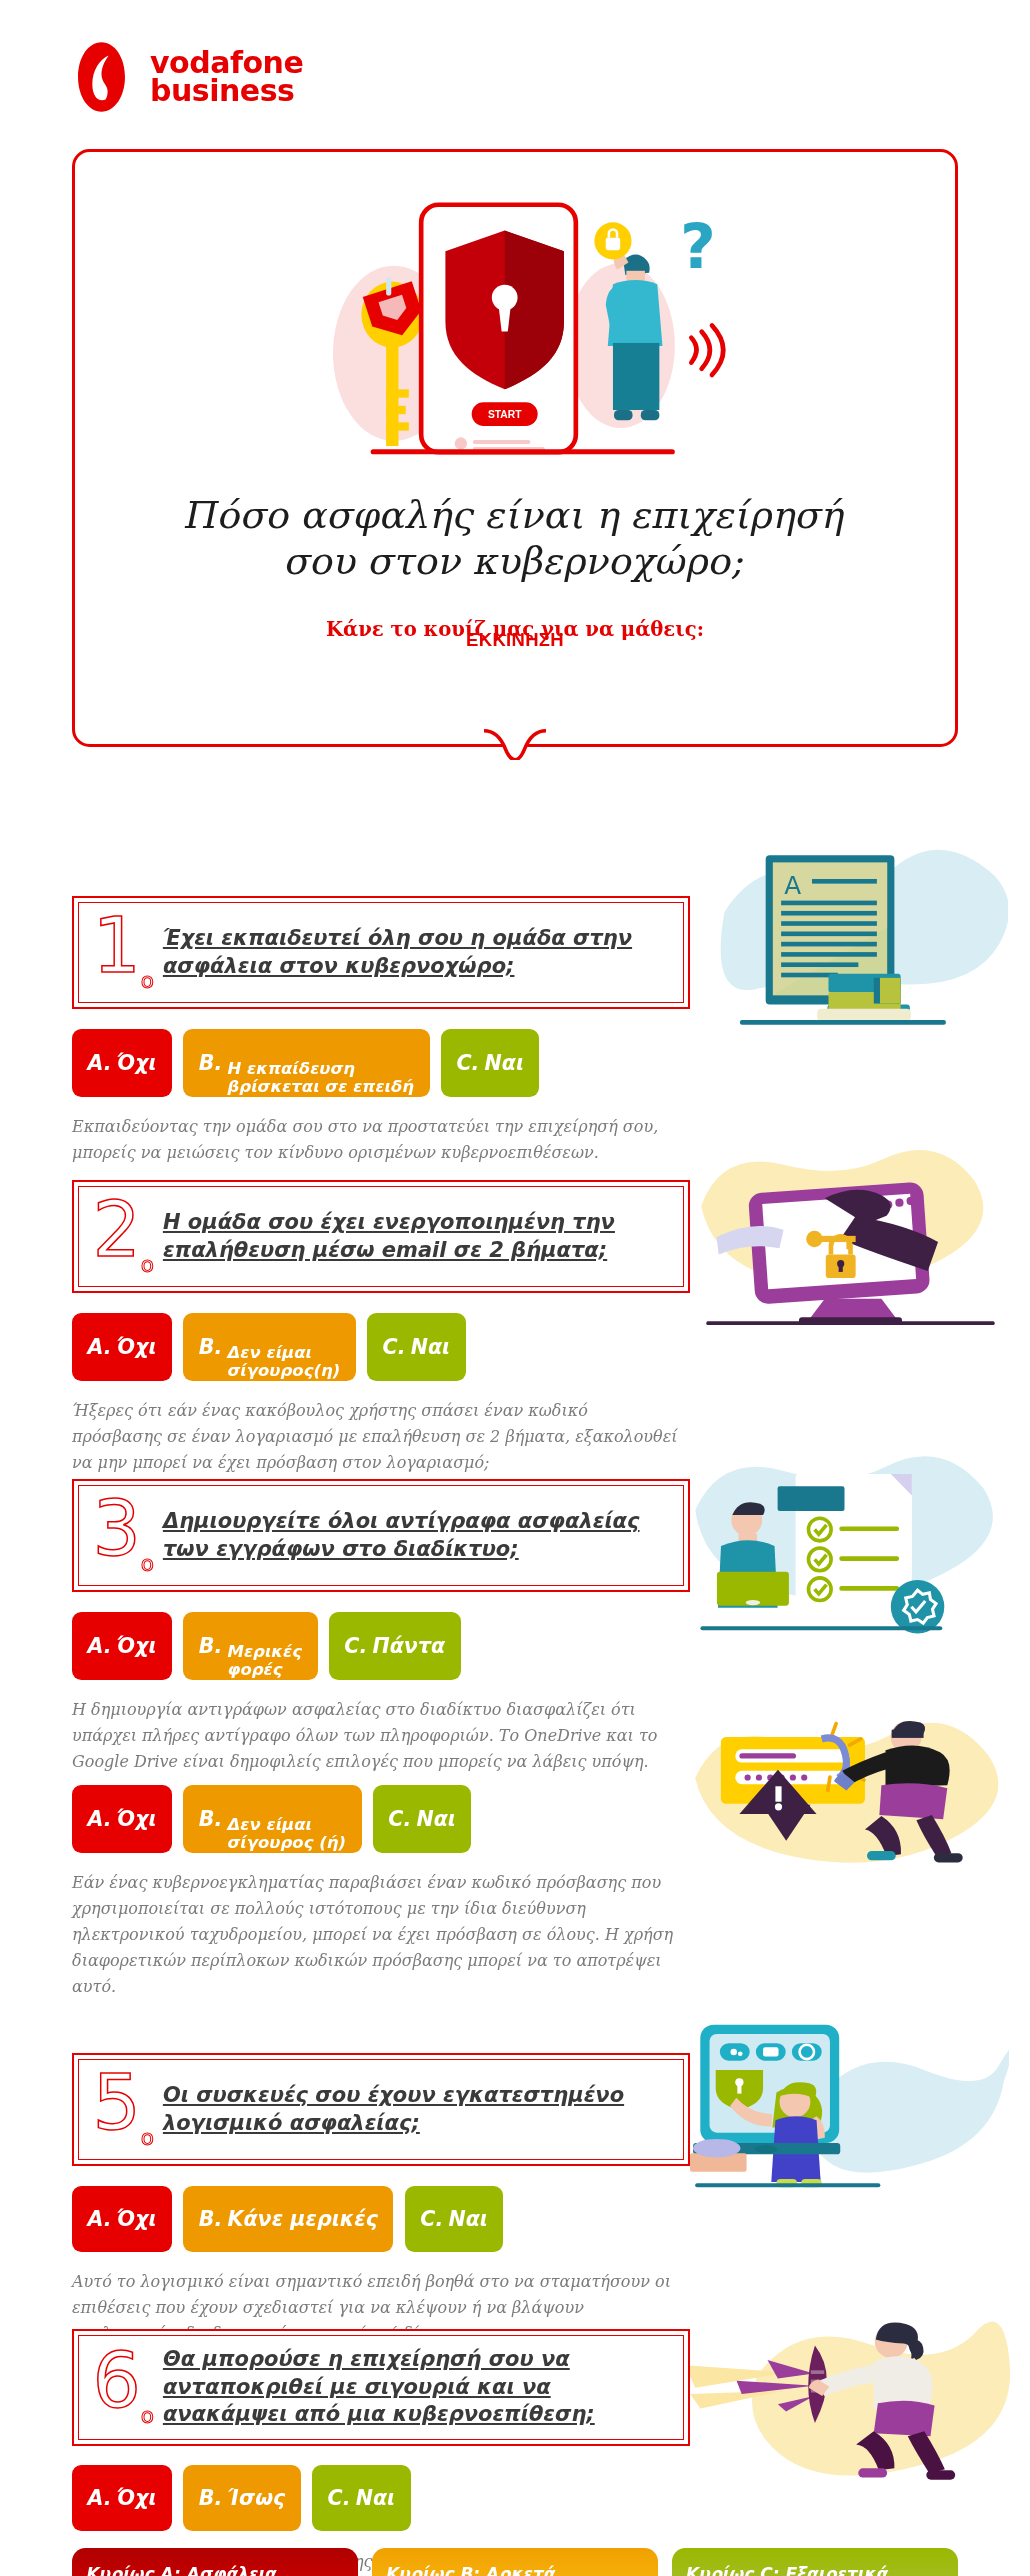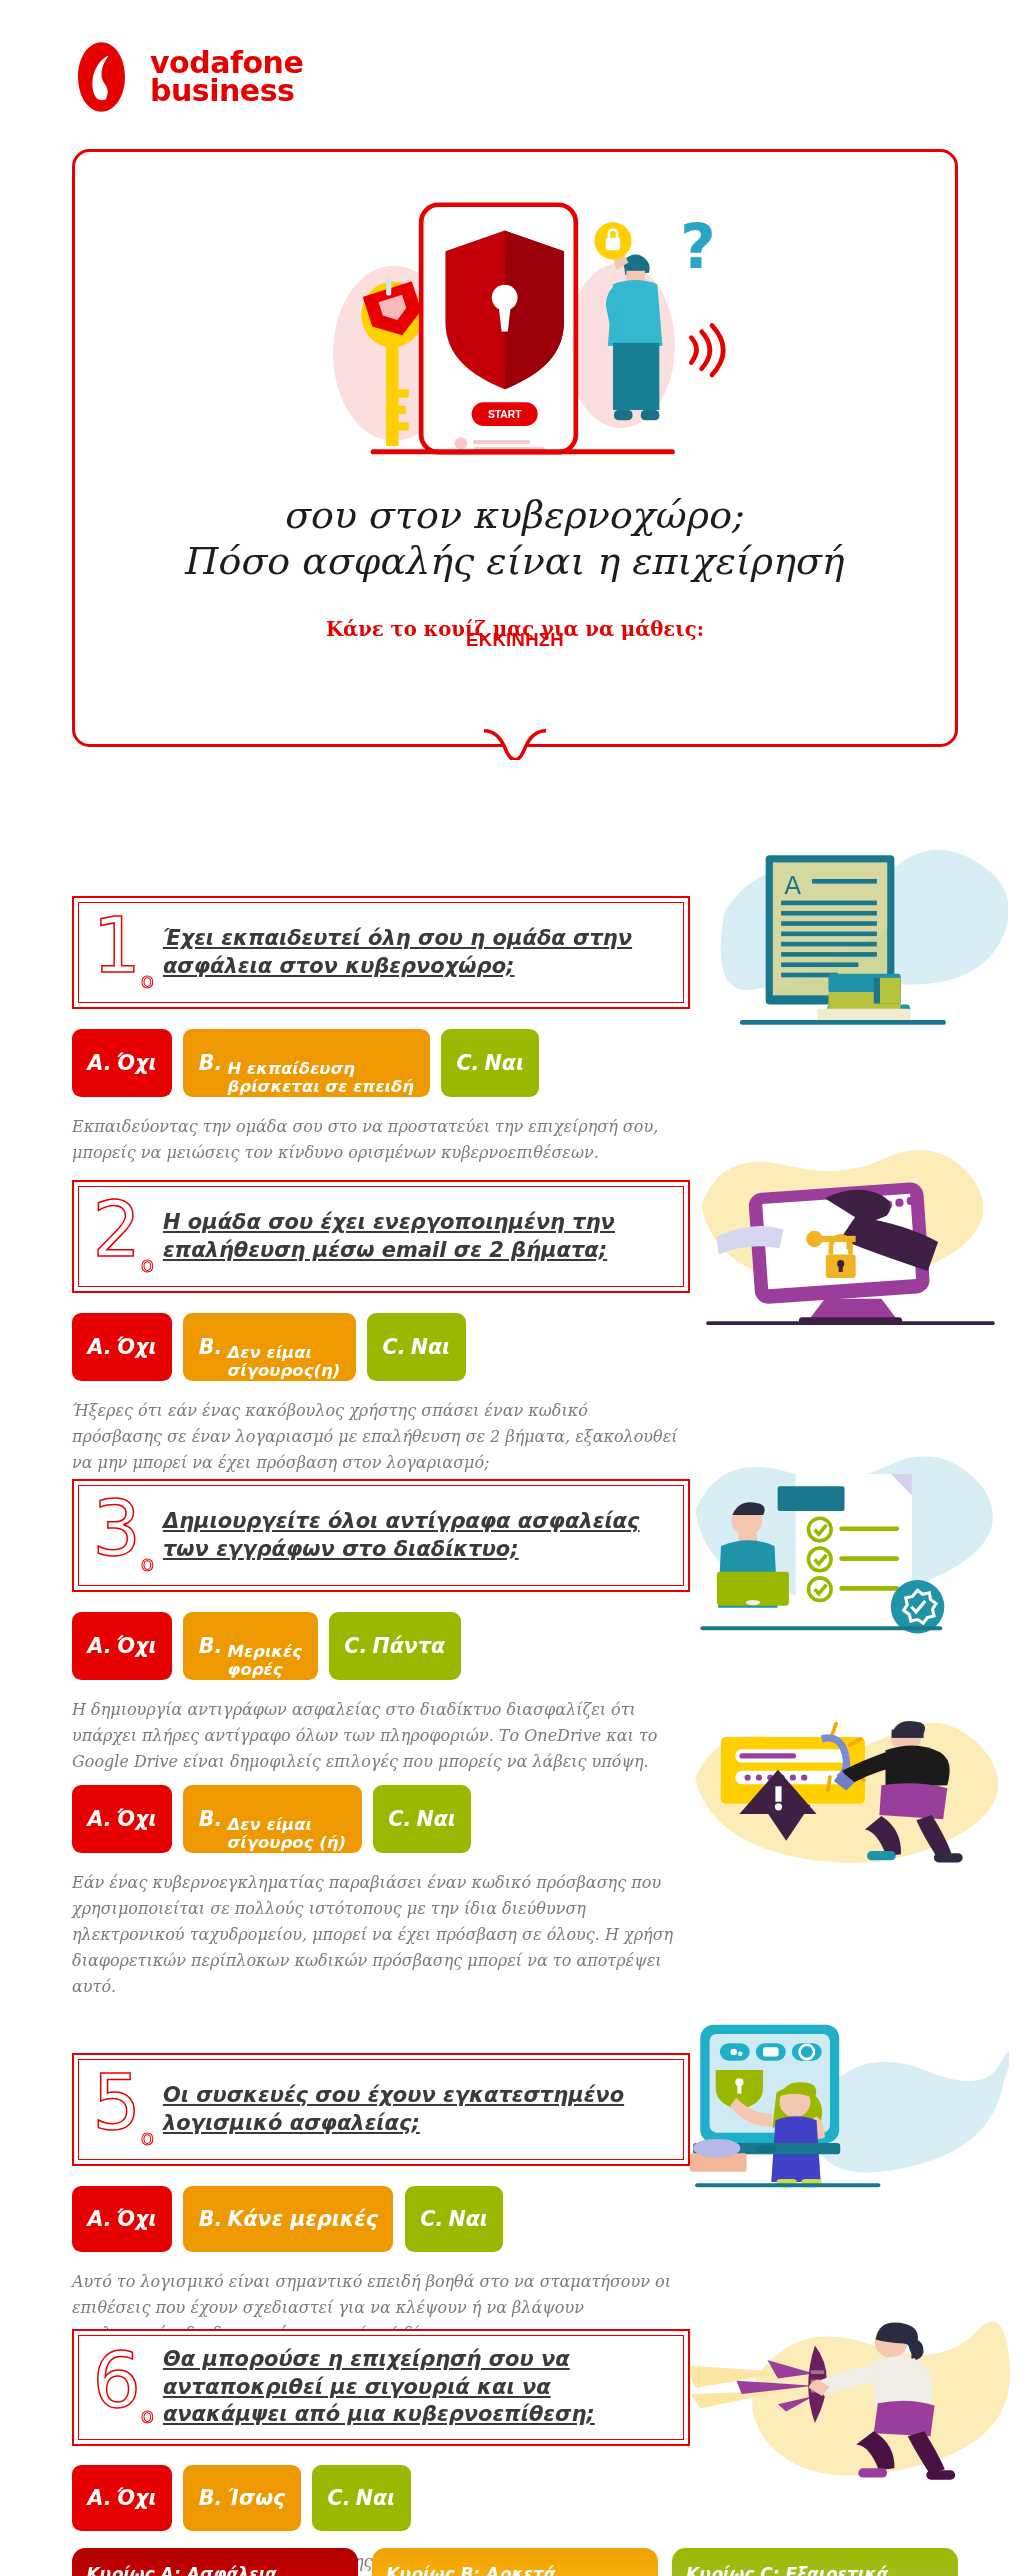--- a/index.html
+++ b/index.html
@@ -262,22 +262,22 @@
     <g fill="none" stroke="#e60000" stroke-width="9" stroke-linecap="round">
       <path d="M792 300 q20 22 0 48"></path>
       <path d="M812 288 q32 36 0 72"></path>
       <path d="M832 276 q44 48 0 96"></path>
     </g>
 
     <rect x="170" y="516" width="590" height="10" rx="5" fill="#e60000"></rect>
   </svg>
 
   <div class="hero-title">
+    <div>Πόσο ασφαλής είναι η επιχείρησή</div>
     <div>σου στον κυβερνοχώρο;</div>
-    <div>Πόσο ασφαλής είναι η επιχείρησή</div>
   </div>
   <div class="hero-sub">Κάνε το κουίζ μας για να μάθεις:</div>
   <div class="hero-cta">ΕΚΚΙΝΗΣΗ</div>
 
   <svg class="hero-notch" viewBox="0 0 120 60">
     <path d="M0 0 q30 0 45 38 q15 36 30 0 q15 -38 45 -38" fill="none" stroke="#e60000" stroke-width="14"></path>
     <path d="M0 0 q30 0 45 38 q15 36 30 0 q15 -38 45 -38 z" fill="#ffffff"></path>
   </svg>
 </div>
 

